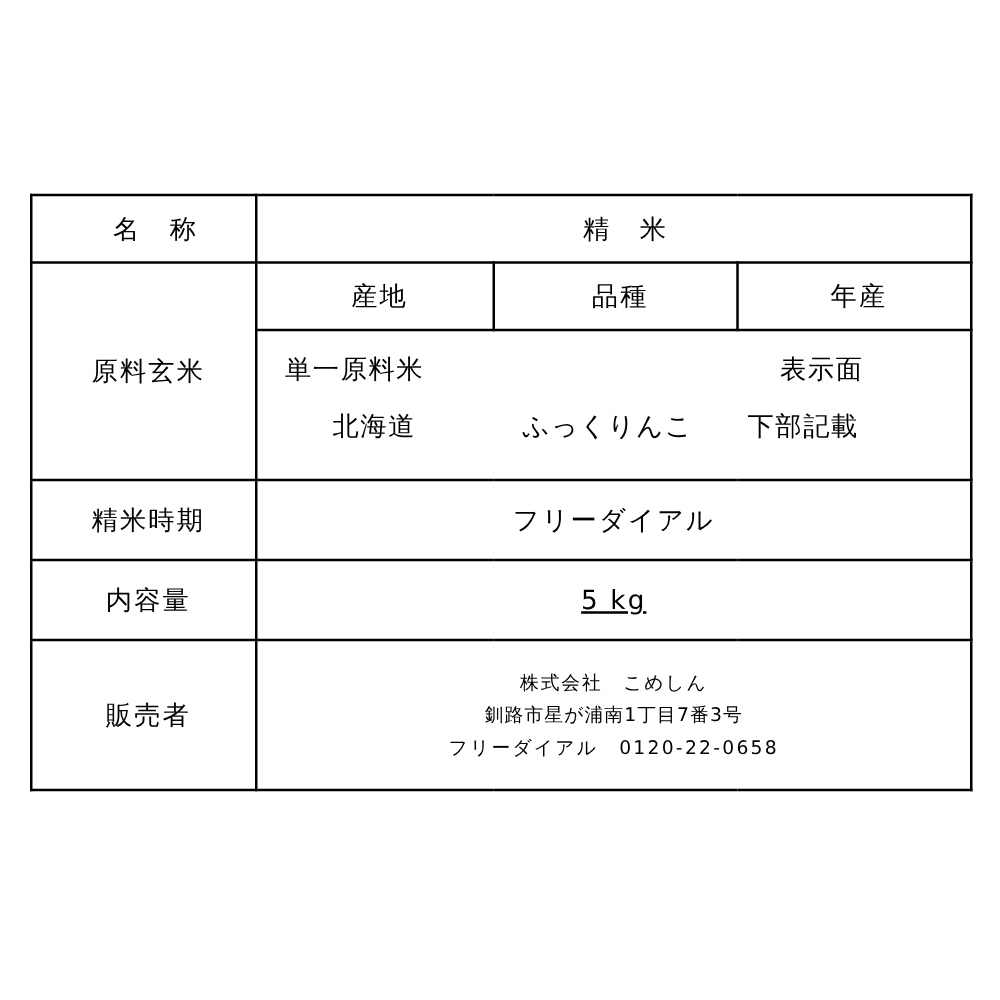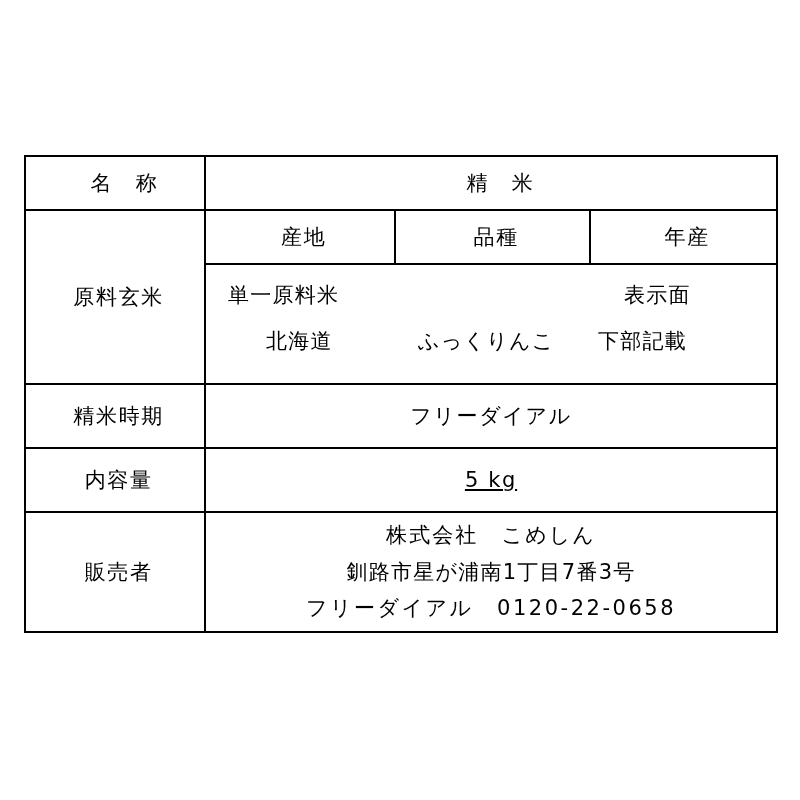--- a/index.html
+++ b/index.html
@@ -78,21 +78,21 @@
   .ol2 { left: 60px;  top: 62px; }
   .ol3 { left: 212px; top: 62px; }
   .ol4 { left: 418px; top: 16px; }
   .ol5 { left: 392px; top: 62px; }
 
   .seller-cell {
     text-align: center;
     padding: 0;
   }
   .seller-line {
-    font-size: 21px;
+    font-size: 15px;
     letter-spacing: 0.06em;
     line-height: 1.75;
     white-space: nowrap;
   }
   .seller-line.l1 { letter-spacing: 0.1em; }
   .mono-num {
     letter-spacing: 0.12em;
   }
   .volume-val {
     font-size: 21px;

